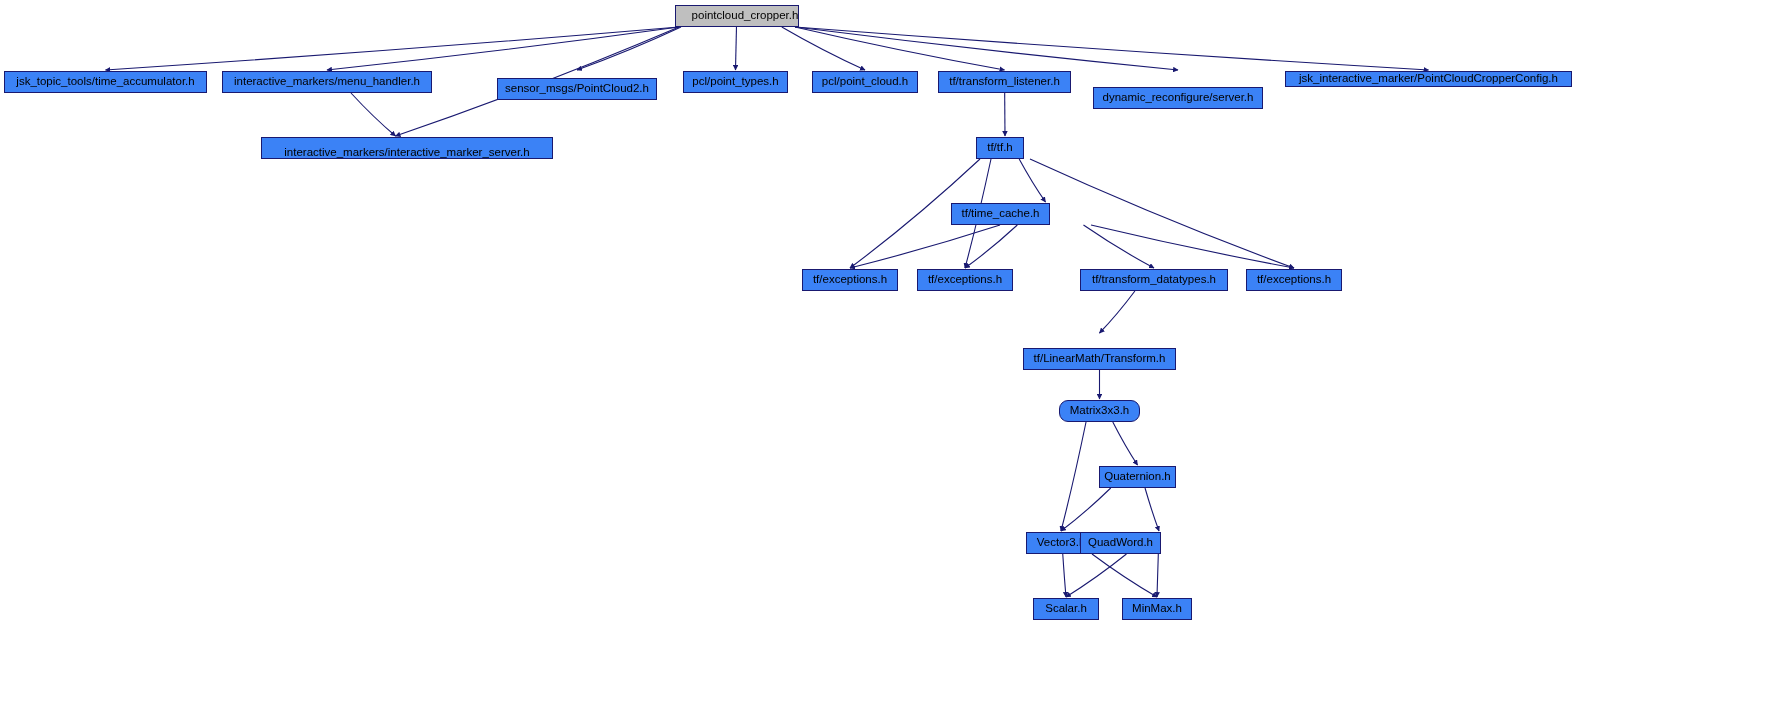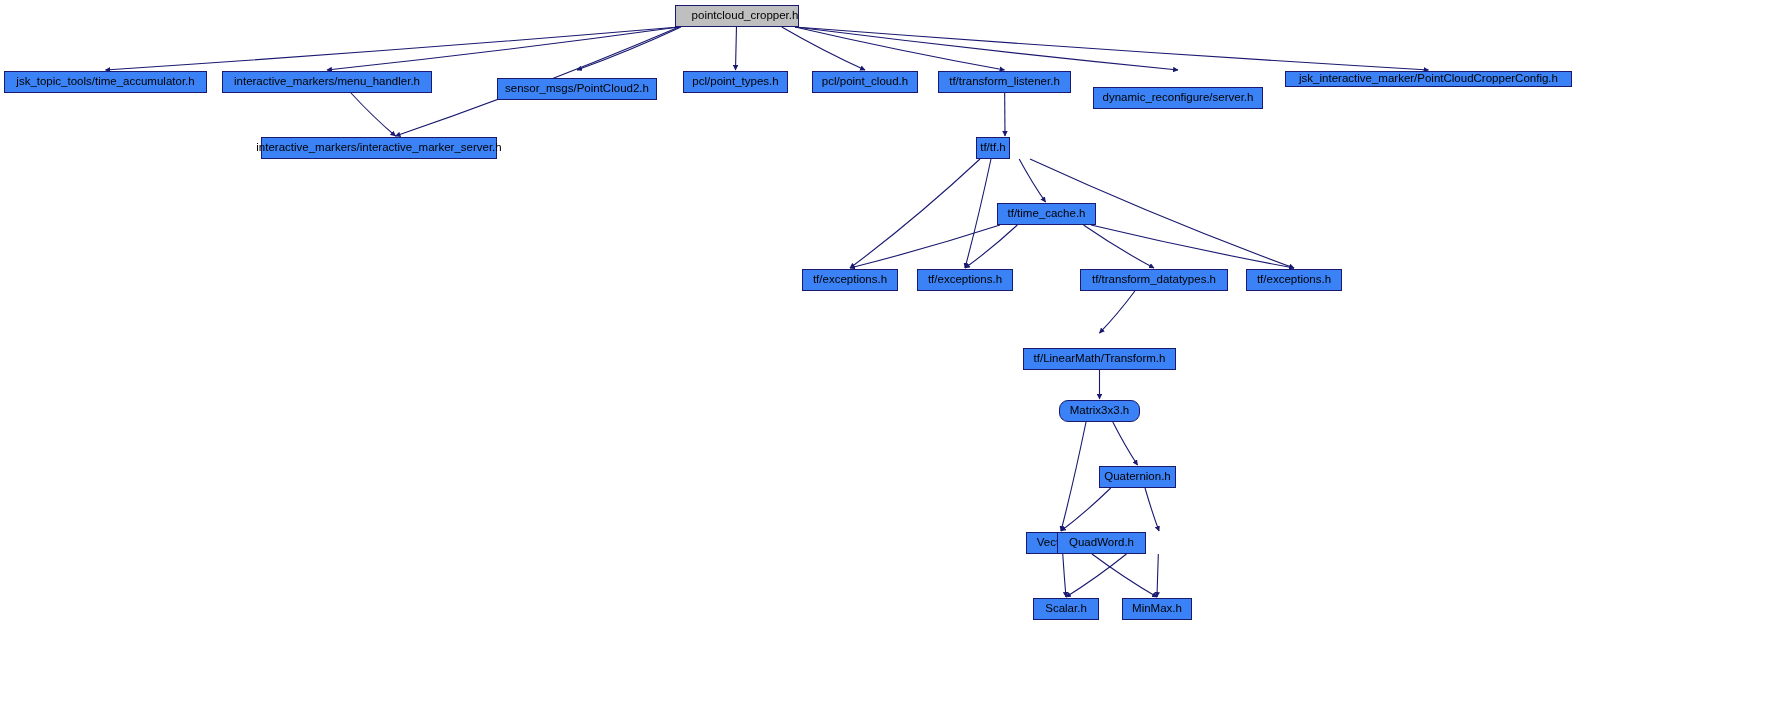--- a/index.html
+++ b/index.html
@@ -105,27 +105,27 @@
       </div>
       <div class="node" style="left: 938px; top: 71px; width: 133px; height: 22px;">
         <span>tf/transform_listener.h</span>
       </div>
       <div class="node" style="left: 1093px; top: 71px; width: 170px; height: 22px; margin-top: 16px;">
         <span>dynamic_reconfigure/server.h</span>
       </div>
       <div class="node" style="left: 1285px; top: 71px; width: 287px; height: 16px;">
         <span>jsk_interactive_marker/PointCloudCropperConfig.h</span>
       </div>
-      <div class="node" style="left: 261px; top: 137px; width: 236px; height: 22px;">
+      <div class="node" style="left: 261px; top: 137px; width: 292px; height: 22px; align-items: flex-end;">
         <span>interactive_markers/interactive_marker_server.h</span>
       </div>
-      <div class="node" style="left: 976px; top: 137px; width: 34px; height: 22px;">
+      <div class="node" style="left: 976px; top: 137px; width: 48px; height: 22px;">
         <span>tf/tf.h</span>
       </div>
-      <div class="node" style="left: 997px; top: 203px; width: 99px; height: 22px;">
+      <div class="node" style="left: 951px; top: 203px; width: 99px; height: 22px;">
         <span>tf/time_cache.h</span>
       </div>
       <div class="node" style="left: 802px; top: 269px; width: 96px; height: 22px;">
         <span>tf/exceptions.h</span>
       </div>
       <div class="node" style="left: 917px; top: 269px; width: 96px; height: 22px;">
         <span>tf/exceptions.h</span>
       </div>
       <div class="node" style="left: 1080px; top: 269px; width: 148px; height: 22px;">
         <span>tf/transform_datatypes.h</span>
@@ -138,21 +138,21 @@
       </div>
       <div class="node" style="left: 1059px; top: 400px; width: 81px; height: 22px; border-radius: 9px;">
         <span>Matrix3x3.h</span>
       </div>
       <div class="node" style="left: 1099px; top: 466px; width: 77px; height: 22px;">
         <span>Quaternion.h</span>
       </div>
       <div class="node" style="left: 1026px; top: 532px; width: 70px; height: 22px;">
         <span>Vector3.h</span>
       </div>
-      <div class="node" style="left: 1057px; top: 532px; width: 89px; height: 22px;">
+      <div class="node" style="left: 1080px; top: 532px; width: 81px; height: 22px;">
         <span>QuadWord.h</span>
       </div>
       <div class="node" style="left: 1033px; top: 598px; width: 66px; height: 22px;">
         <span>Scalar.h</span>
       </div>
       <div class="node" style="left: 1122px; top: 598px; width: 70px; height: 22px;">
         <span>MinMax.h</span>
       </div>
     </div>
 </div>

